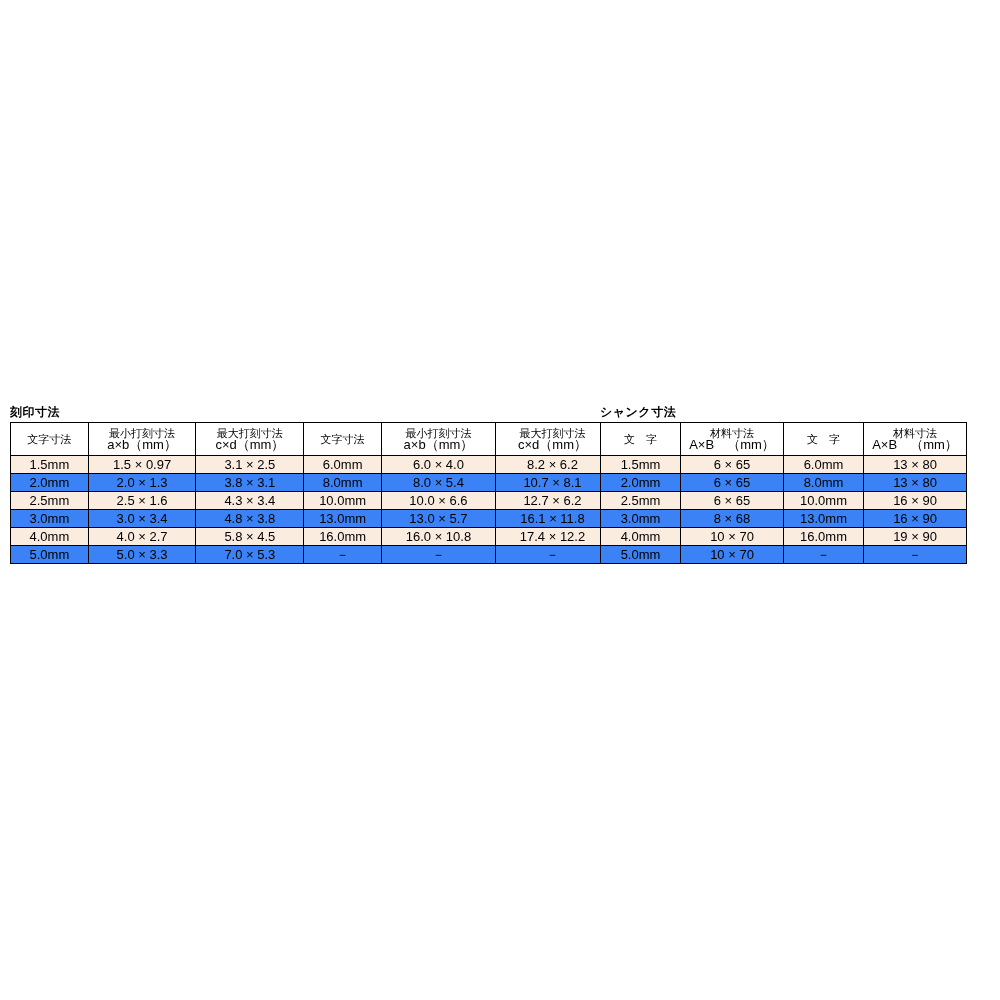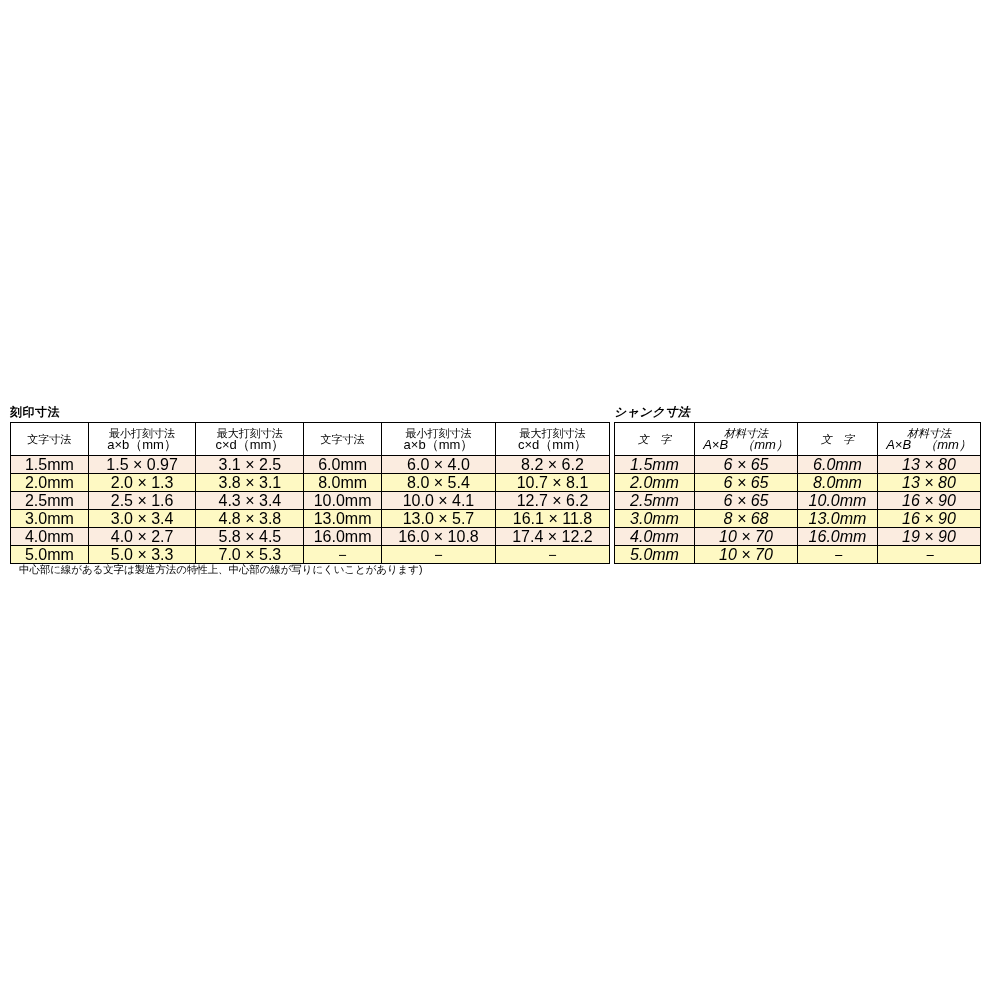--- a/index.html
+++ b/index.html
@@ -20,24 +20,23 @@
   .block {
     position: absolute;
   }
   
   #left-block {
     left: 10px;
     top: 405px;
     width: 600px;
   }
   #right-block {
-    left: 614px;
+    left: 600px;
     top: 405px;
     width: 360px;
-    font-style: italic;
   }
   .block-title {
     font-size: 12px;
     font-weight: bold;
     line-height: 14px;
     margin-bottom: 3px;
     letter-spacing: 0.5px;
   }
   table.spec {
     border-collapse: collapse;
@@ -53,27 +52,27 @@
   }
   table.spec thead th {
     background: #ffffff;
     font-size: 11px;
     line-height: 13px;
     height: 30px;
     padding: 1px 2px;
     margin-left: 20px;
   }
   table.spec tbody td {
-    font-size: 16px;
+    font-size: 13px;
     line-height: 14px;
     height: 17px;
     background: #fbece0;
   }
   table.spec tbody tr.row-alt td {
-    background: #fef9c3;
+    background: #3b82f6;
   }
   .hdr2 {
     display: block;
     font-size: 13px;
     line-height: 12px;
   }
   .hdr1 {
     display: block;
     font-size: 11px;
     line-height: 12px;
@@ -164,21 +163,21 @@
           <td>3.8 × 3.1</td>
           <td>8.0mm</td>
           <td>8.0 ×  5.4</td>
           <td>10.7 ×  8.1</td>
         </tr>
         <tr>
           <td>2.5mm</td>
           <td>2.5 × 1.6</td>
           <td>4.3 × 3.4</td>
           <td>10.0mm</td>
-          <td>10.0 ×  4.1</td>
+          <td>10.0 ×  6.6</td>
           <td>12.7 ×  6.2</td>
         </tr>
         <tr class="row-alt">
           <td>3.0mm</td>
           <td>3.0 × 3.4</td>
           <td>4.8 × 3.8</td>
           <td>13.0mm</td>
           <td>13.0 ×  5.7</td>
           <td>16.1 × 11.8</td>
         </tr>
@@ -266,16 +265,15 @@
           <td>5.0mm</td>
           <td>10 × 70</td>
           <td>－</td>
           <td>－</td>
         </tr>
       </tbody>
     </table>
   </div>
 
   <div id="note">
-    <span class="line line2">中心部に線がある文字は製造方法の特性上、中心部の線が写りにくいことがあります)</span>
   </div>
 
 </div>
 
 </body></html>

